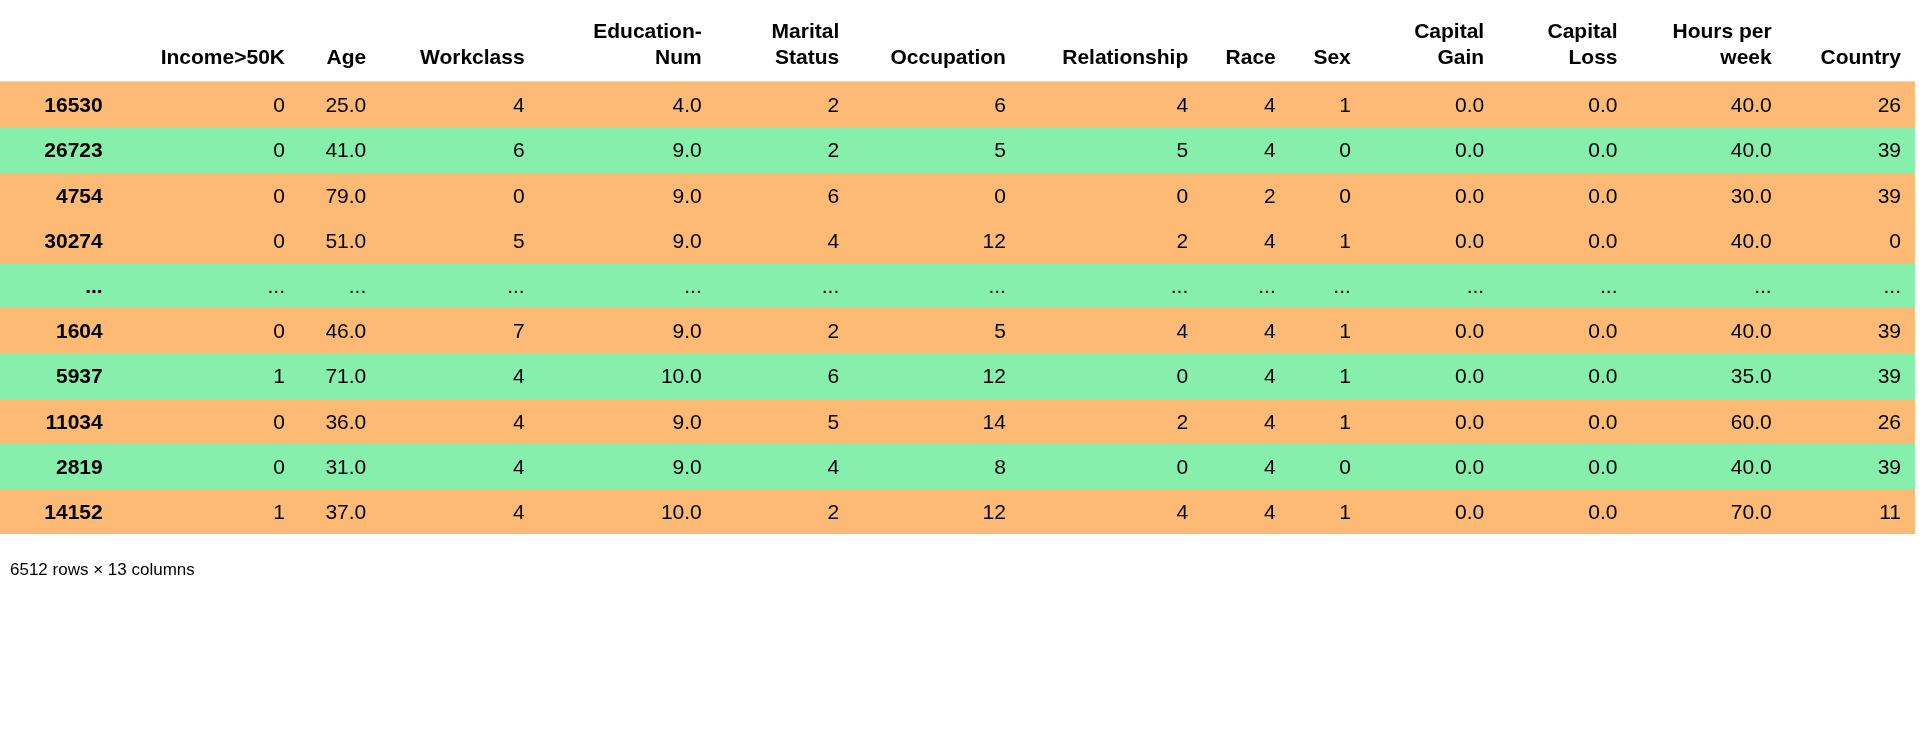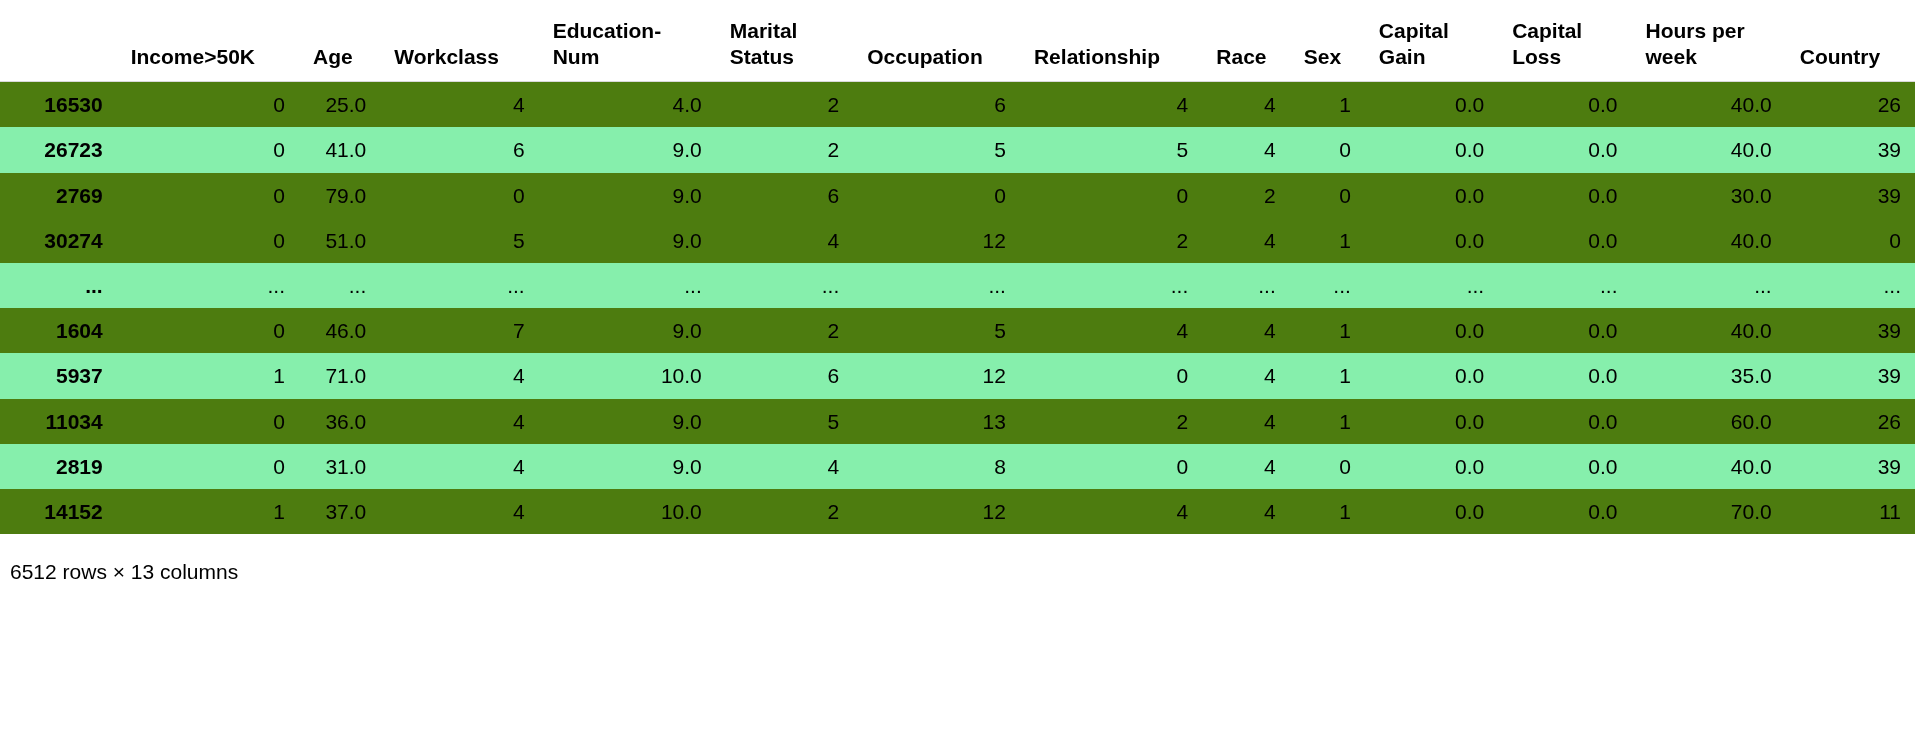--- a/index.html
+++ b/index.html
@@ -22,21 +22,21 @@
   table.dataframe {
     border-collapse: collapse;
     border-spacing: 0;
     margin-left: 0;
     width: 1915px;
     table-layout: fixed;
   }
   table.dataframe thead th {
     font-size: 21px;
     font-weight: bold;
-    text-align: left;
+    text-align: right;
     vertical-align: bottom;
     padding: 8px 14px 12px 14px;
     line-height: 1.22;
     border-bottom: 1px solid #d9d9d9;
     white-space: normal;
     word-wrap: break-word;
     color: #000000;
   }
   table.dataframe thead th.corner {
     width: 112px;
@@ -56,24 +56,24 @@
   }
   table.dataframe tbody td {
     text-align: right;
     font-weight: normal;
     white-space: nowrap;
   }
   table.dataframe tbody tr.odd {
     background: #86efac;
   }
   table.dataframe tbody tr.even {
-    background: #4d7c0f;
+    background: #fdba74;
   }
   .shape-label {
-    font-size: 21px;
+    font-size: 17px;
     color: #000000;
     padding: 26px 8px 0 10px;
   }
   
   col.c-idx   { width: 112px; }
   col.c-0     { width: 175px; }
   col.c-1     { width: 78px;  }
   col.c-2     { width: 152px; }
   col.c-3     { width: 170px; }
   col.c-4     { width: 132px; }
@@ -152,21 +152,21 @@
         <td>5</td>
         <td>5</td>
         <td>4</td>
         <td>0</td>
         <td>0.0</td>
         <td>0.0</td>
         <td>40.0</td>
         <td>39</td>
       </tr>
       <tr class="even">
-        <th class="rowidx">2769</th>
+        <th class="rowidx">4754</th>
         <td>0</td>
         <td>79.0</td>
         <td>0</td>
         <td>9.0</td>
         <td>6</td>
         <td>0</td>
         <td>0</td>
         <td>2</td>
         <td>0</td>
         <td>0.0</td>
@@ -238,21 +238,21 @@
         <td>35.0</td>
         <td>39</td>
       </tr>
       <tr class="even">
         <th class="rowidx">11034</th>
         <td>0</td>
         <td>36.0</td>
         <td>4</td>
         <td>9.0</td>
         <td>5</td>
-        <td>13</td>
+        <td>14</td>
         <td>2</td>
         <td>4</td>
         <td>1</td>
         <td>0.0</td>
         <td>0.0</td>
         <td>60.0</td>
         <td>26</td>
       </tr>
       <tr class="odd">
         <th class="rowidx">2819</th>

